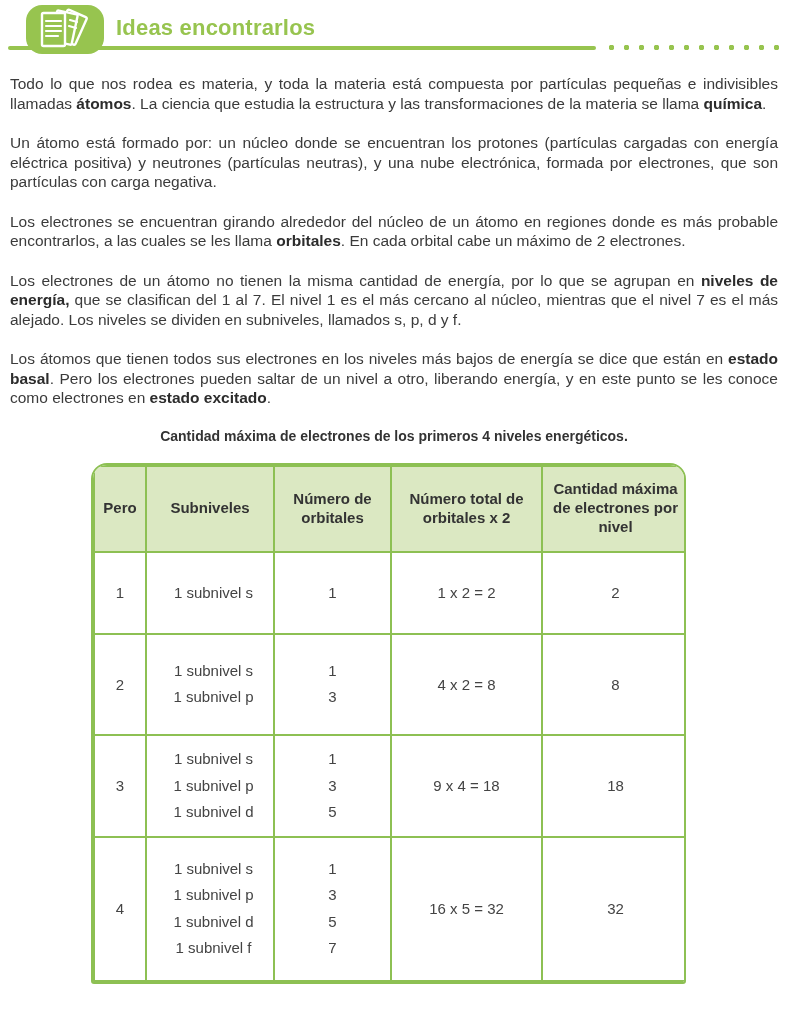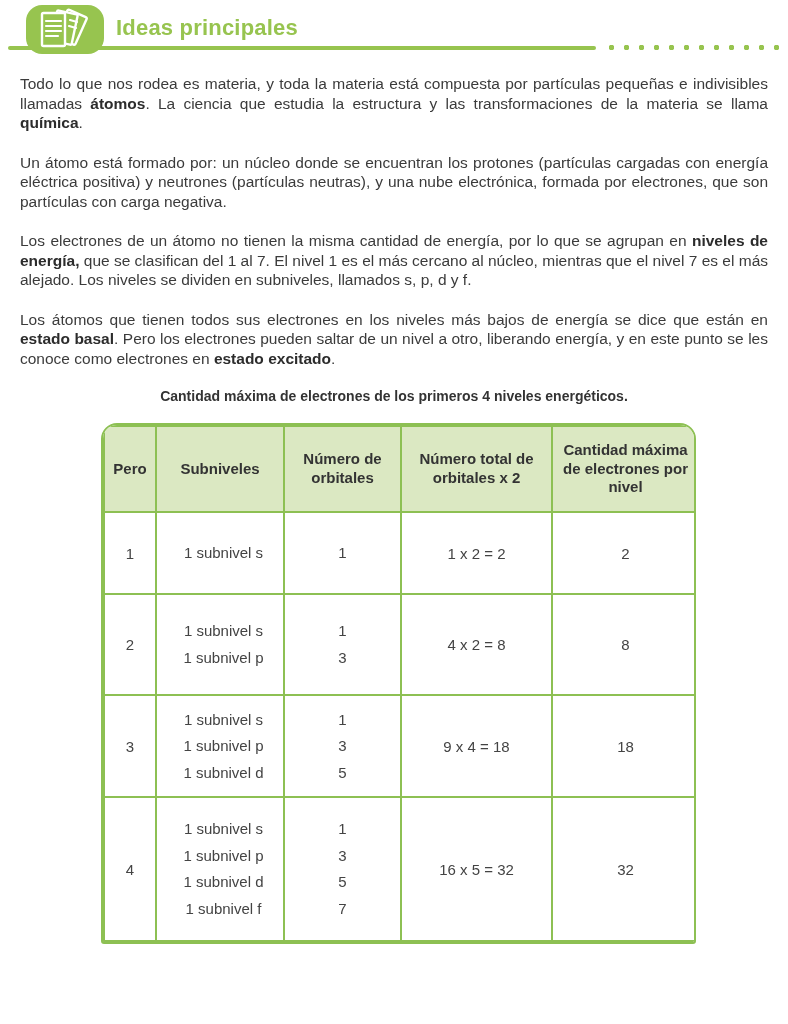--- a/index.html
+++ b/index.html
@@ -17,21 +17,21 @@
   .hdr{position:relative;height:62px;}
   .hdr-rule{position:absolute;left:8px;top:46px;width:588px;height:3.5px;background:var(--accent);border-radius:2px;}
   .hdr-dots{position:absolute;left:604px;top:44px;width:176px;height:7px;
     background-image:radial-gradient(circle,var(--accent) 2.6px,transparent 3px);
     background-size:15px 7px;background-repeat:repeat-x;}
   .badge{position:absolute;left:26px;top:5px;width:78px;height:49px;background:var(--accent);
     border-radius:16px;z-index:2;display:flex;align-items:center;justify-content:center;}
   .hdr-title{position:absolute;left:116px;top:15px;font-size:22px;font-weight:bold;color:var(--accent);letter-spacing:.2px;}
 
   
-  .main{padding:0 20px;}
+  .main{padding:0 10px;}
   .para{margin-top:12px;margin-bottom:20px;font-size:15.5px;line-height:19.5px;text-align:justify;color:var(--text);}
   .para + .para{margin-top:16px;}
   .para b{color:#2c2c2c;}
 
   
   .tbl-caption{margin:18px 0 19px 0;text-align:center;font-weight:bold;font-size:14px;color:#333;}
   .tbl-wrap{margin-left:81px;width:595px;border:2px solid var(--border);border-radius:16px 16px 3px 3px;overflow:hidden;}
   table{border-collapse:collapse;width:100%;table-layout:fixed;font-size:15px;color:#444;}
   th,td{border:2px solid var(--border);text-align:center;vertical-align:middle;padding:4px 6px;}
   th{background:var(--headfill);color:#333;font-weight:bold;font-size:15px;line-height:1.25;height:86px;}
@@ -61,26 +61,27 @@
         <g stroke="#ffffff" stroke-width="2.2" stroke-linecap="round">
           <line x1="12" y1="13" x2="27" y2="13"></line>
           <line x1="12" y1="18" x2="27" y2="18"></line>
           <line x1="12" y1="23" x2="27" y2="23"></line>
           <line x1="12" y1="28" x2="24" y2="28"></line>
           <line x1="36" y1="12" x2="43" y2="14"></line>
           <line x1="35" y1="18" x2="42" y2="20"></line>
         </g>
       </svg>
     </div>
-    <h1 class="hdr-title">Ideas principales</h1>
+    <h1 class="hdr-title">Ideas encontrarlos</h1>
   </div>
 
   <div class="main">
     <p class="para"><span>Todo lo que nos rodea es materia, y toda la materia está compuesta por partículas pequeñas e indivisibles llamadas </span><b>átomos</b><span>. La ciencia que estudia la estructura y las transformaciones de la materia se llama </span><b>química</b><span>.</span></p>
     <p class="para"><span>Un átomo está formado por: un núcleo donde se encuentran los protones (partículas cargadas con energía eléctrica positiva) y neutrones (partículas neutras), y una nube electrónica, formada por electrones, que son partículas con carga negativa.</span></p>
+    <p class="para"><span>Los electrones se encuentran girando alrededor del núcleo de un átomo en regiones donde es más probable encontrarlos, a las cuales se les llama </span><b>orbitales</b><span>. En cada orbital cabe un máximo de 2 electrones.</span></p>
     <p class="para"><span>Los electrones de un átomo no tienen la misma cantidad de energía, por lo que se agrupan en </span><b>niveles de energía,</b><span> que se clasifican del 1 al 7. El nivel 1 es el más cercano al núcleo, mientras que el nivel 7 es el más alejado. Los niveles se dividen en subniveles, llamados s, p, d y f.</span></p>
     <p class="para"><span>Los átomos que tienen todos sus electrones en los niveles más bajos de energía se dice que están en </span><b>estado basal</b><span>. Pero los electrones pueden saltar de un nivel a otro, liberando energía, y en este punto se les conoce como electrones en </span><b>estado excitado</b><span>.</span></p>
 
     <div class="tbl-caption">Cantidad máxima de electrones de los primeros 4 niveles energéticos.</div>
 
     <div class="tbl-wrap">
       <table>
         <colgroup>
           <col style="width:52px">
             <col style="width:128px">

